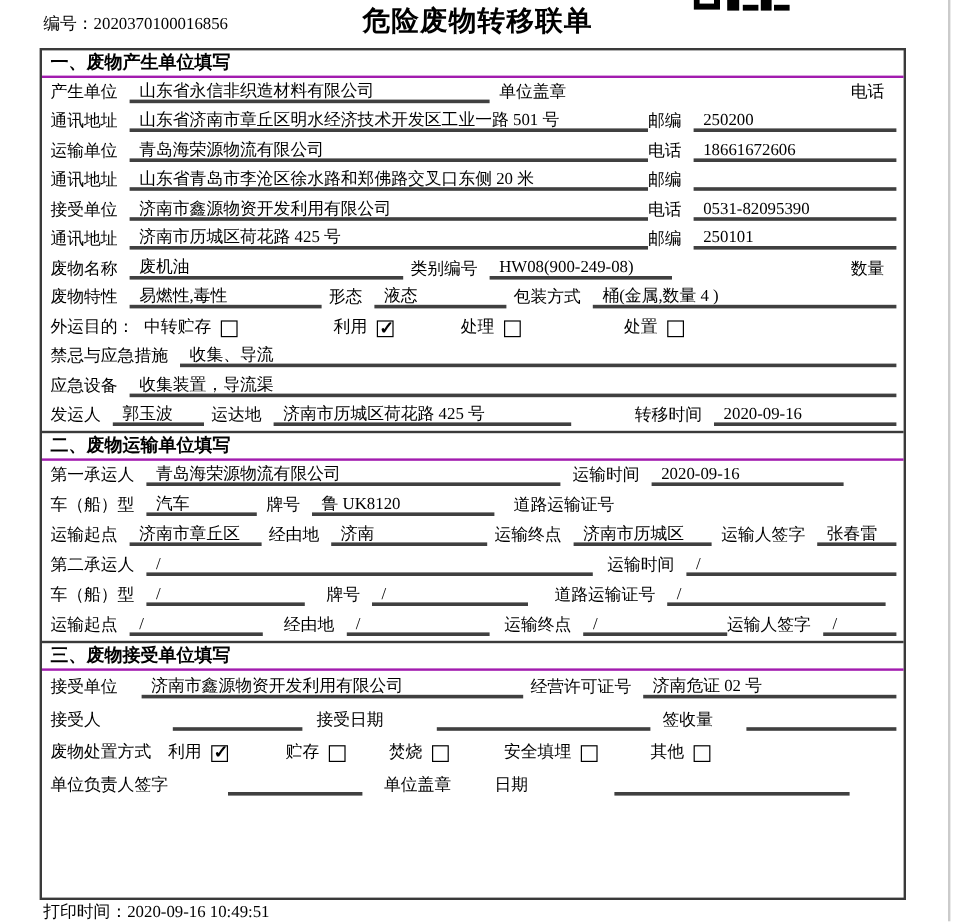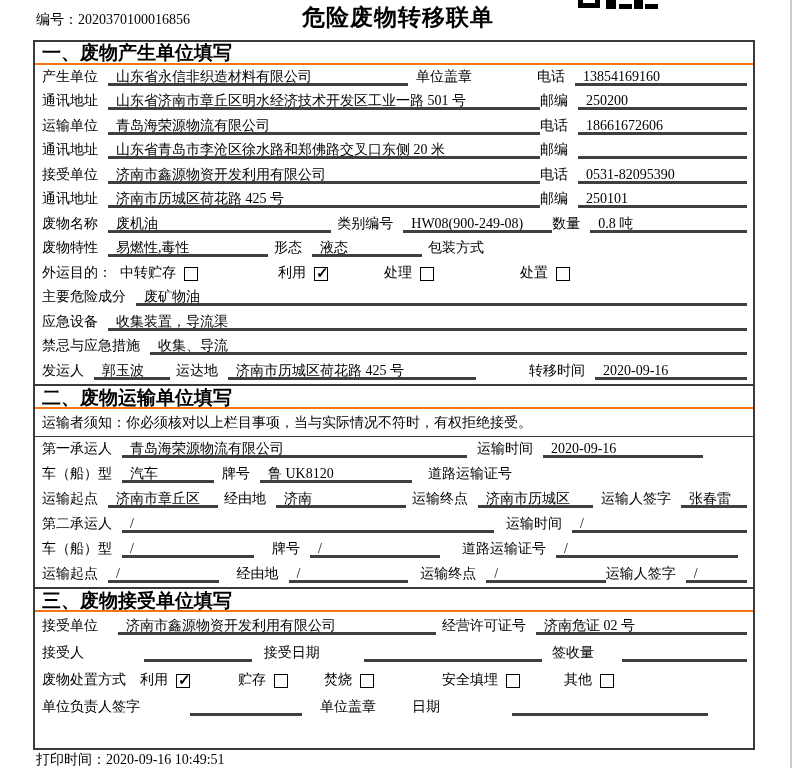--- a/index.html
+++ b/index.html
@@ -10,21 +10,21 @@
   .title{position:absolute;left:0;right:0;top:2px;text-align:center;font-size:23px;font-weight:bold;letter-spacing:1px}
   .qr{position:absolute;left:578px;top:0;width:82px;height:9px;overflow:hidden}
   .qr div{position:absolute;background:#000}
   .qr .q1{left:0;top:-10px;width:22px;height:18px;background:transparent;border:5px solid #000}
   .qr .q2{left:28px;top:0;width:10px;height:9px}
   .qr .q3{left:41px;top:4px;width:13px;height:5px}
   .qr .q4{left:56px;top:0;width:9px;height:9px}
   .qr .q5{left:67px;top:4px;width:13px;height:5px}
   .page-edge{position:absolute;left:790px;top:0;width:2px;height:768px;background:#cbcbcb}
   .form{position:absolute;left:33px;top:40px;width:722px;height:710px;border:2px solid #3a3a3a}
-  .sec-h{height:23px;line-height:22px;font-weight:bold;font-size:19px;padding-left:7px;border-bottom:2px solid #f97316}
+  .sec-h{height:23px;line-height:22px;font-weight:bold;font-size:15px;padding-left:7px;border-bottom:2px solid #a21caf}
   .sec-h.mid{border-top:2px solid #3a3a3a;height:25px;line-height:23px}
   .notice{height:28px;line-height:27px;padding-left:7px;border-bottom:1px solid #3a3a3a;white-space:nowrap}
   .row{display:flex;align-items:flex-end;padding:0 6px 4px 7px;white-space:nowrap}
   .s1 .row{height:24.5px}
   .s2 .row{height:25px}
   .s3 .row{height:27px}
   .lbl{margin-right:10px}
   .cl{margin:0}
   .val{border-bottom:3px solid #404040;padding:0 4px 0 8px;height:18px;line-height:18px;overflow:hidden}
   .fx{flex:1}
@@ -50,21 +50,20 @@
 
 <div class="form">
 
   <div class="sec-h">一、废物产生单位填写</div>
   <div class="s1">
     <div class="row">
       <span class="lbl">产生单位</span>
       <span class="val" style="width:300px">山东省永信非织造材料有限公司</span>
       <span class="lbl" style="margin-left:8px">单位盖章</span>
       <span class="lbl ml-auto">电话</span>
-      <span class="val" style="width:172px">13854169160</span>
     </div>
     <div class="row">
       <span class="lbl">通讯地址</span>
       <span class="val" style="width:440px">山东省济南市章丘区明水经济技术开发区工业一路 501 号</span>
       <span class="lbl ml-auto">邮编</span>
       <span class="val" style="width:172px">250200</span>
     </div>
     <div class="row">
       <span class="lbl">运输单位</span>
       <span class="val" style="width:440px">青岛海荣源物流有限公司</span>
@@ -88,64 +87,59 @@
       <span class="val" style="width:440px">济南市历城区荷花路 425 号</span>
       <span class="lbl ml-auto">邮编</span>
       <span class="val" style="width:172px">250101</span>
     </div>
     <div class="row">
       <span class="lbl">废物名称</span>
       <span class="val" style="width:228px">废机油</span>
       <span class="lbl" style="margin-left:6px">类别编号</span>
       <span class="val" style="width:152px">HW08(900-249-08)</span>
       <span class="lbl ml-auto">数量</span>
-      <span class="val" style="width:160px">0.8 吨</span>
     </div>
     <div class="row">
       <span class="lbl">废物特性</span>
       <span class="val" style="width:160px">易燃性,毒性</span>
       <span class="lbl" style="margin-left:6px">形态</span>
       <span class="val" style="width:110px">液态</span>
       <span class="lbl" style="margin-left:6px">包装方式</span>
+      <span class="val fx">桶(金属,数量 4 )</span>
     </div>
     <div class="row">
       <span class="cl">外运目的：</span>
       <span class="cl" style="margin-left:8px">中转贮存</span>
       <span class="cbx"></span>
       <span class="cl" style="margin-left:80px">利用</span>
       <span class="cbx checked"></span>
       <span class="cl" style="margin-left:56px">处理</span>
       <span class="cbx"></span>
       <span class="cl" style="margin-left:86px">处置</span>
       <span class="cbx"></span>
     </div>
     <div class="row">
-      <span class="lbl">主要危险成分</span>
-      <span class="val fx">废矿物油</span>
+      <span class="lbl">禁忌与应急措施</span>
+      <span class="val fx">收集、导流</span>
     </div>
     <div class="row">
       <span class="lbl">应急设备</span>
       <span class="val fx">收集装置，导流渠</span>
-    </div>
-    <div class="row">
-      <span class="lbl">禁忌与应急措施</span>
-      <span class="val fx">收集、导流</span>
     </div>
     <div class="row">
       <span class="lbl">发运人</span>
       <span class="val" style="width:76px">郭玉波</span>
       <span class="lbl" style="margin-left:6px">运达地</span>
       <span class="val" style="width:248px">济南市历城区荷花路 425 号</span>
       <span class="lbl ml-auto">转移时间</span>
       <span class="val" style="width:152px">2020-09-16</span>
     </div>
   </div>
 
   <div class="sec-h mid">二、废物运输单位填写</div>
-  <div class="notice">运输者须知：你必须核对以上栏目事项，当与实际情况不符时，有权拒绝接受。</div>
   <div class="s2">
     <div class="row">
       <span class="lbl">第一承运人</span>
       <span class="val" style="width:345px">青岛海荣源物流有限公司</span>
       <span class="lbl" style="margin-left:10px">运输时间</span>
       <span class="val" style="width:160px">2020-09-16</span>
     </div>
     <div class="row">
       <span class="lbl">车（船）型</span>
       <span class="val" style="width:92px">汽车</span>
@@ -206,21 +200,21 @@
       <span class="val" style="margin-left:18px;width:130px"></span>
     </div>
     <div class="row">
       <span class="cl">废物处置方式</span>
       <span class="cl" style="margin-left:14px">利用</span>
       <span class="cbx checked"></span>
       <span class="cl" style="margin-left:48px">贮存</span>
       <span class="cbx"></span>
       <span class="cl" style="margin-left:36px">焚烧</span>
       <span class="cbx"></span>
-      <span class="cl" style="margin-left:68px">安全填埋</span>
+      <span class="cl" style="margin-left:46px">安全填埋</span>
       <span class="cbx"></span>
       <span class="cl" style="margin-left:44px">其他</span>
       <span class="cbx"></span>
     </div>
     <div class="row">
       <span class="lbl">单位负责人签字</span>
       <span class="val" style="margin-left:40px;width:112px"></span>
       <span class="lbl" style="margin-left:18px">单位盖章</span>
       <span class="lbl" style="margin-left:26px">日期</span>
       <span class="val" style="margin-left:62px;width:196px"></span>

